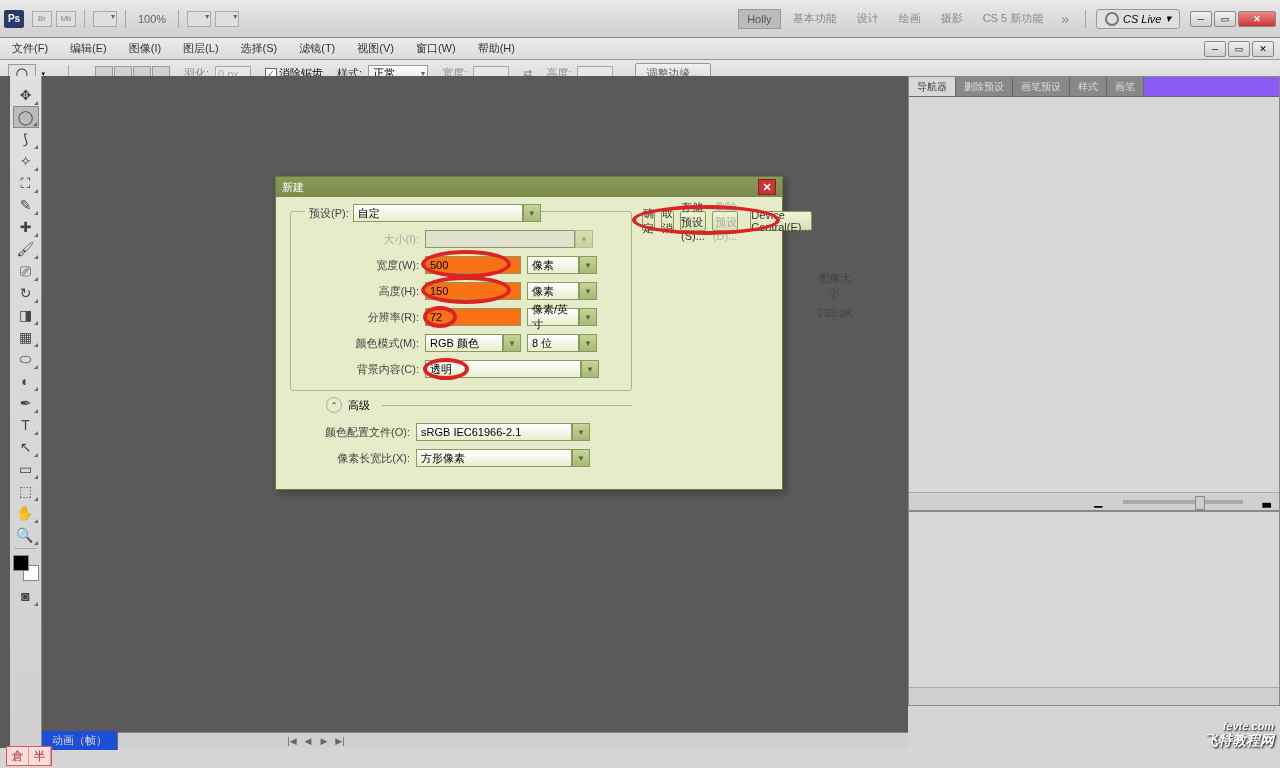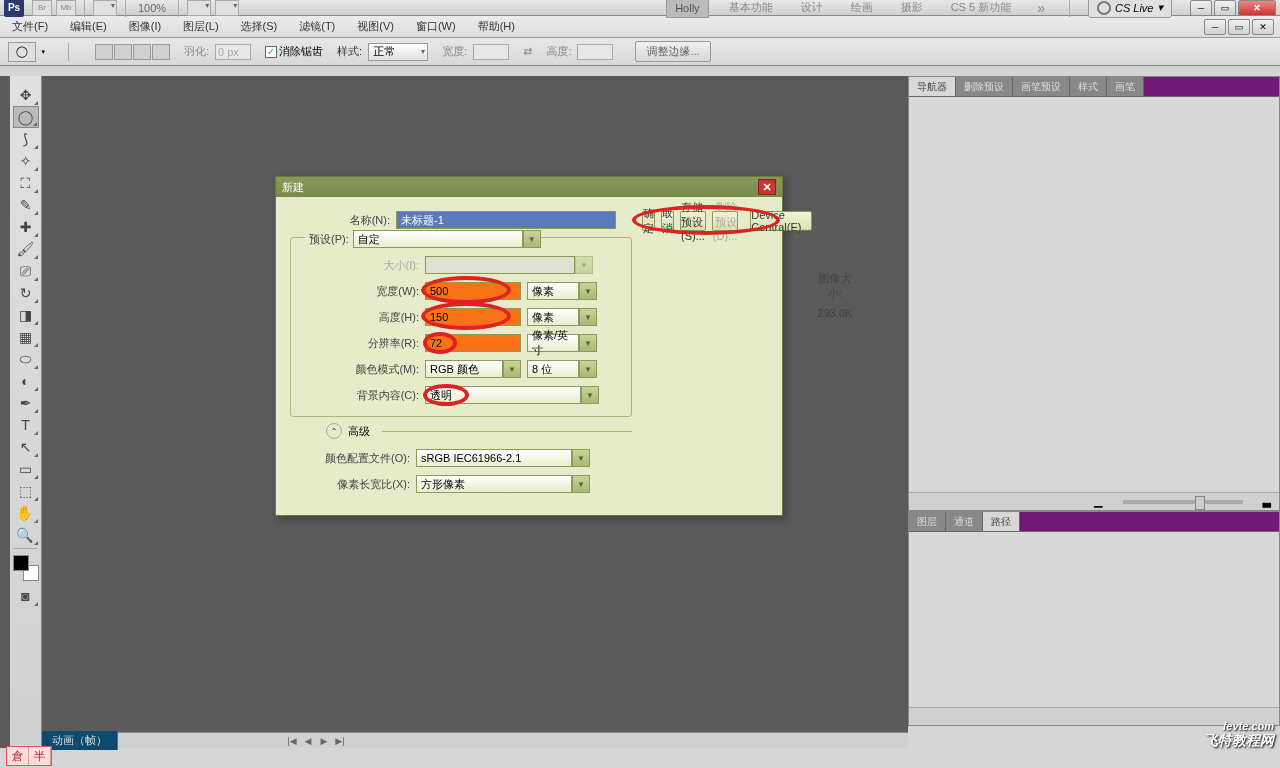--- a/index.html
+++ b/index.html
@@ -1,24 +1,24 @@
 <!DOCTYPE html>
 <html><head>
 <meta charset="utf-8">
 <style>
 *{box-sizing:border-box;margin:0;padding:0;font-family:"Microsoft YaHei",SimSun,Tahoma,sans-serif;font-size:11px;}
 body{background:#d5d5d5;width:1280px;height:768px;overflow:hidden;position:relative;}
-.topbar{height:16px;background:linear-gradient(#e8e8e8,#d0d0d0);border-bottom:1px solid #888;display:flex;align-items:center;padding:0 4px;}
+.topbar{height:38px;background:linear-gradient(#e8e8e8,#d0d0d0);border-bottom:1px solid #888;display:flex;align-items:center;padding:0 4px;}
 .ps-icon{width:20px;height:18px;background:#2a3a6a;color:#fff;display:flex;align-items:center;justify-content:center;font-weight:bold;font-size:10px;border-radius:2px;margin-right:6px;}
 .tb-box{width:20px;height:16px;border:1px solid #aaa;background:#e0e0e0;margin:0 2px;display:flex;align-items:center;justify-content:center;font-size:8px;color:#888;}
 .tb-sep{width:1px;height:18px;background:#aaa;margin:0 6px;}
 .zoom{color:#666;margin:0 6px;}
 .dd-icon{width:24px;height:16px;border:1px solid #aaa;background:#e0e0e0;margin:0 2px;position:relative;}
 .dd-icon::after{content:"▾";position:absolute;right:1px;top:0;font-size:8px;color:#666;}
-.workspace-tabs{margin-left:auto;display:flex;gap:12px;align-items:center;}
+.workspace-tabs{margin-left:auto;display:flex;gap:4px;align-items:center;}
 .ws-tab{padding:3px 8px;color:#888;font-size:11px;}
 .ws-tab.active{background:#bbb;color:#555;border:1px solid #999;}
 .ws-arrow{color:#888;font-size:14px;margin:0 6px;}
 .cslive{border:1px solid #999;padding:2px 8px;border-radius:3px;background:#e0e0e0;display:flex;align-items:center;gap:4px;font-style:italic;}
 .cslive::before{content:"";width:10px;height:10px;border:2px solid #777;border-radius:50%;}
 .win-btns{display:flex;gap:2px;margin-left:6px;}
 .win-btn{width:22px;height:16px;border:1px solid #888;background:linear-gradient(#f0f0f0,#d0d0d0);display:flex;align-items:center;justify-content:center;font-size:9px;border-radius:2px;}
 .win-btn.close{background:linear-gradient(#e88,#c33);color:#fff;width:38px;font-weight:bold;}
 .menubar{height:22px;background:linear-gradient(#ececec,#dcdcdc);border-bottom:1px solid #999;display:flex;align-items:center;padding:0 6px;gap:10px;}
 .menu-item{padding:2px 6px;color:#333;}
@@ -38,25 +38,25 @@
 .toolstrip{width:10px;background:#5a5a5a;}
 .toolbox{width:32px;background:linear-gradient(#e0e0e0,#d0d0d0);border-right:1px solid #888;display:flex;flex-direction:column;padding-top:8px;}
 .tool{width:26px;height:22px;margin:0 auto;display:flex;align-items:center;justify-content:center;color:#444;font-size:14px;position:relative;}
 .tool.sel{background:#bbb;border:1px solid #888;}
 .tool::after{content:"";position:absolute;right:1px;bottom:1px;width:0;height:0;border:2px solid transparent;border-right-color:#666;border-bottom-color:#666;}
 .swatch{width:26px;height:26px;position:relative;margin:4px auto;}
 .swatch-fg{width:16px;height:16px;background:#000;border:1px solid #888;position:absolute;top:0;left:0;}
 .swatch-bg{width:16px;height:16px;background:#fff;border:1px solid #888;position:absolute;bottom:0;right:0;}
 .canvas-area{flex:1;background:#5a5a5a;position:relative;}
 .scrollbar-h{position:absolute;bottom:0;left:0;right:0;height:16px;background:#d0d0d0;border-top:1px solid #888;display:flex;align-items:center;}
-.sb-tab{padding:2px 10px;background:#0c4a6e;color:#ddd;border-right:1px solid #666;}
+.sb-tab{padding:2px 10px;background:#1d4ed8;color:#ddd;border-right:1px solid #666;}
 .sb-btn{width:16px;height:14px;display:flex;align-items:center;justify-content:center;color:#666;font-size:9px;}
 .right-panels{width:372px;display:flex;flex-direction:column;}
 .panel-section{background:#d8d8d8;border:1px solid #888;}
-.panel-tabs{height:20px;background:#701a75;display:flex;border-bottom:1px solid #666;}
+.panel-tabs{height:20px;background:#8b5cf6;display:flex;border-bottom:1px solid #666;}
 .ptab{padding:3px 8px;background:#888;color:#ddd;font-size:10px;border-right:1px solid #666;}
 .ptab.active{background:#d8d8d8;color:#444;}
 .panel-body{background:#d8d8d8;}
 .nav-panel .panel-body{height:395px;}
 .nav-footer{height:18px;background:#d0d0d0;border-top:1px solid #aaa;display:flex;align-items:center;justify-content:flex-end;padding:0 8px;}
 .slider{width:120px;height:4px;background:#aaa;position:relative;margin:0 20px;}
 .slider::after{content:"";position:absolute;left:60%;top:-4px;width:8px;height:12px;background:#ccc;border:1px solid #888;}
 .layers-panel .panel-body{height:175px;}
 
 .dialog{position:absolute;left:275px;top:176px;width:508px;background:#e6ebc9;border:1px solid #6a7a3a;box-shadow:3px 3px 8px rgba(0,0,0,0.3);}
@@ -215,42 +215,33 @@
         <div class="ptab">画笔</div>
       </div>
       <div class="panel-body"></div>
       <div class="nav-footer">
         <span>▁</span>
         <div class="slider"></div>
         <span>▃</span>
       </div>
     </div>
     <div class="panel-section layers-panel">
-      <div class="panel-tabs">
-        <div class="ptab">图层</div>
-        <div class="ptab">通道</div>
-        <div class="ptab active">路径</div>
-      </div>
       <div class="panel-body"></div>
       <div class="nav-footer"></div>
     </div>
   </div>
 </div>
 
 <div class="dialog">
   <div class="dialog-title">
     <span>新建</span>
     <div class="dialog-close">✕</div>
   </div>
   <div class="dialog-body">
     <div class="form-col">
-      <div class="row">
-        <span class="lbl">名称(N):</span>
-        <input class="txtfield hl" style="width: 220px;" value="未标题-1">
-      </div>
       <div style="border:1px solid #aab880;border-radius:3px;padding:8px 4px 4px 4px;margin-left:4px;">
       <div class="row" style="margin-top:-16px;">
         <span class="lbl" style="background:#e6ebc9;width:auto;padding:0 4px;margin-left:10px">预设(P):</span>
         <div class="ddfield" style="width:170px">
               <span>自定</span>
             </div>
         <div class="ddbtn">▼</div>
       </div>
       <div class="row">
         <span class="lbl dim" style="width:130px">大小(I):</span>

